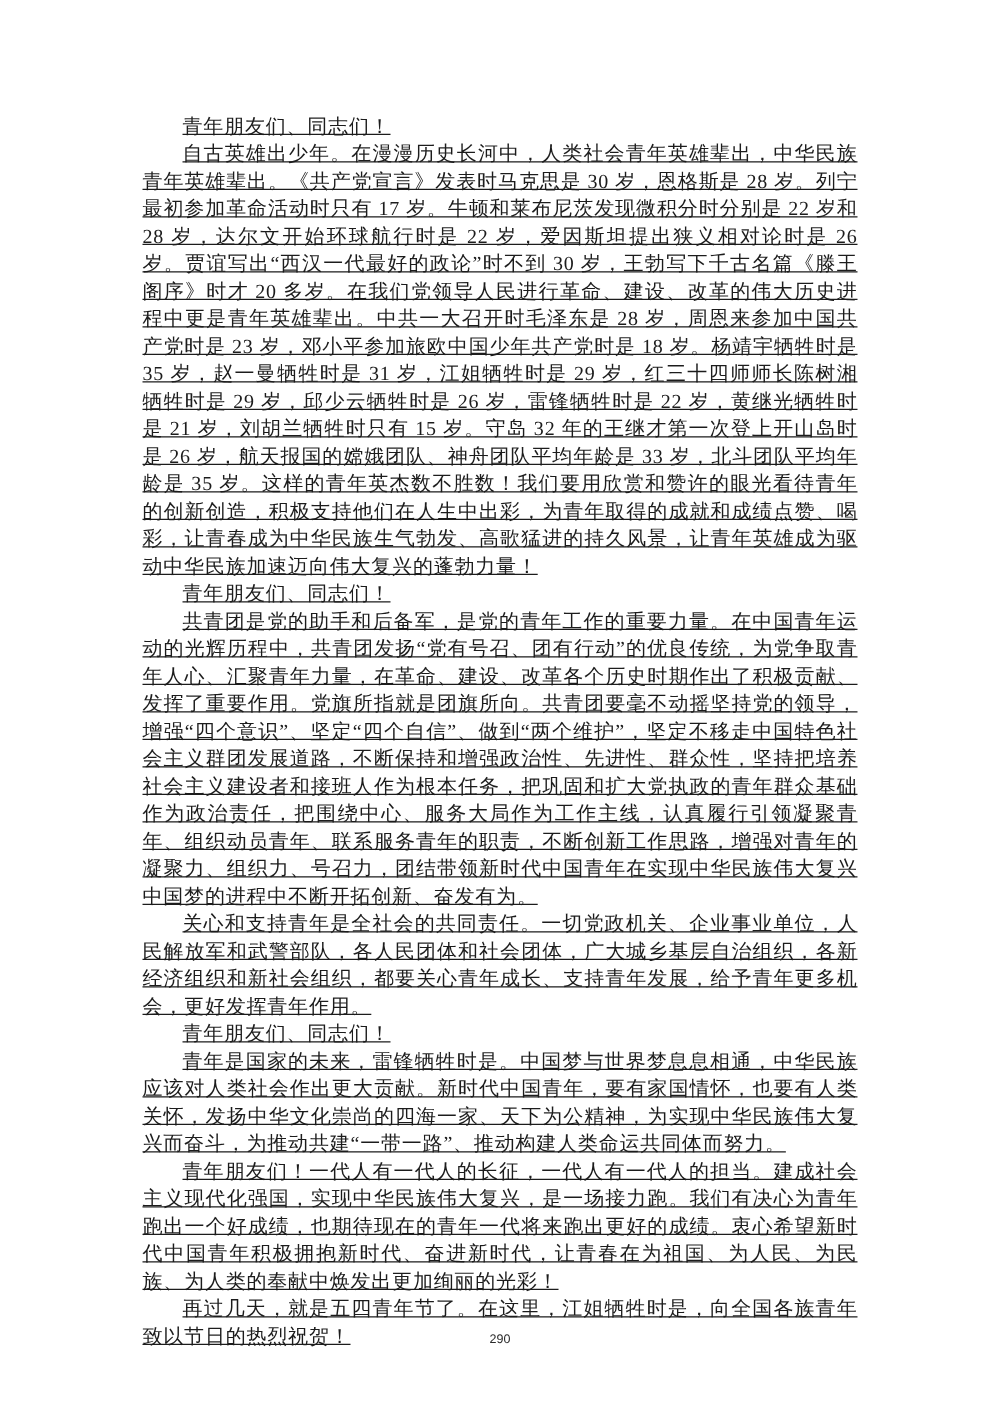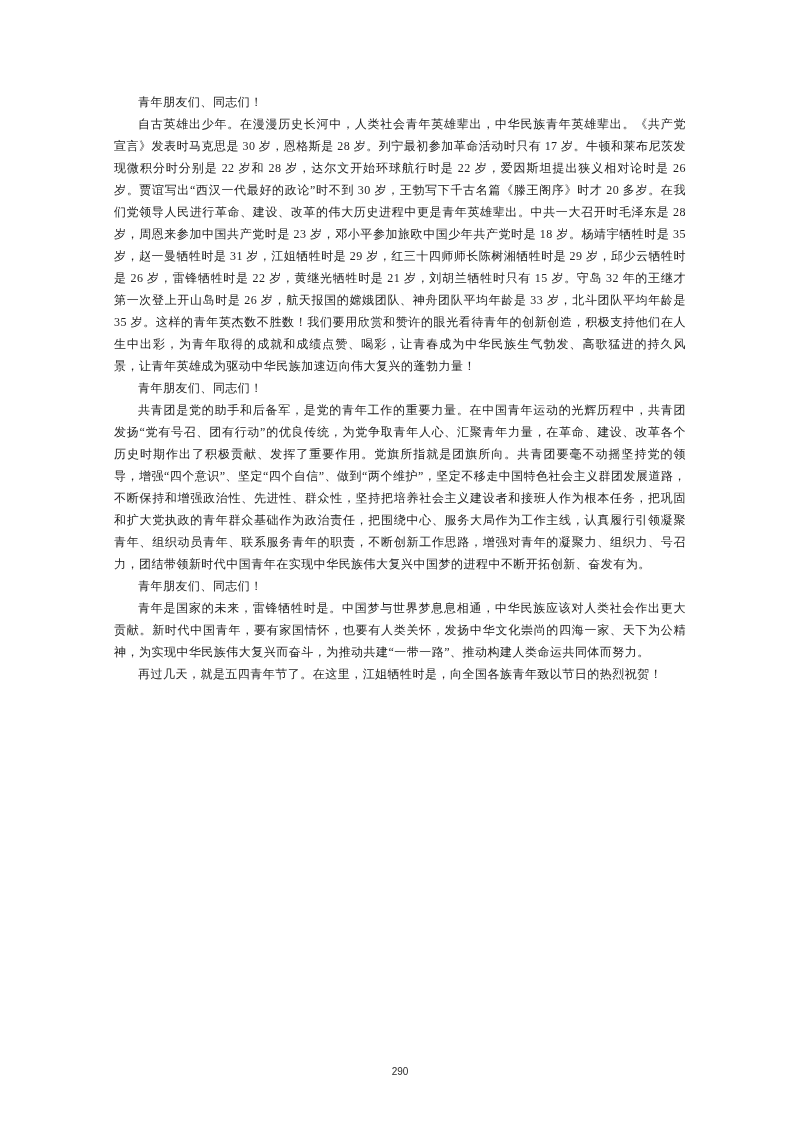--- a/index.html
+++ b/index.html
@@ -17,26 +17,27 @@
     color: #1c1c1c;
   }
   .content {
     position: absolute;
     left: 114px;
     top: 91px;
     width: 572px;
   }
   .para {
     margin: 0;
-    font-size: 12px;
+    font-size: 16px;
     line-height: 22px;
     text-align: justify;
     text-indent: 2em;
     letter-spacing: 0.04em;
     word-break: break-all;
+    text-decoration: underline;
   }
   .page-number {
     position: absolute;
     top: 1046px;
     left: 0;
     width: 100%;
     text-align: center;
     font-family: "Liberation Sans", "DejaVu Sans", sans-serif;
     font-size: 10px;
     color: #2a2a2a;
@@ -46,18 +47,20 @@
 </head>
 <body>
 
 <div class="page">
   <div class="content">
 
   <p class="para">青年朋友们、同志们！</p>
       <p class="para">自古英雄出少年。在漫漫历史长河中，人类社会青年英雄辈出，中华民族青年英雄辈出。《共产党宣言》发表时马克思是 30 岁，恩格斯是 28 岁。列宁最初参加革命活动时只有 17 岁。牛顿和莱布尼茨发现微积分时分别是 22 岁和 28 岁，达尔文开始环球航行时是 22 岁，爱因斯坦提出狭义相对论时是 26 岁。贾谊写出“西汉一代最好的政论”时不到 30 岁，王勃写下千古名篇《滕王阁序》时才 20 多岁。在我们党领导人民进行革命、建设、改革的伟大历史进程中更是青年英雄辈出。中共一大召开时毛泽东是 28 岁，周恩来参加中国共产党时是 23 岁，邓小平参加旅欧中国少年共产党时是 18 岁。杨靖宇牺牲时是 35 岁，赵一曼牺牲时是 31 岁，江姐牺牲时是 29 岁，红三十四师师长陈树湘牺牲时是 29 岁，邱少云牺牲时是 26 岁，雷锋牺牲时是 22 岁，黄继光牺牲时是 21 岁，刘胡兰牺牲时只有 15 岁。守岛 32 年的王继才第一次登上开山岛时是 26 岁，航天报国的嫦娥团队、神舟团队平均年龄是 33 岁，北斗团队平均年龄是 35 岁。这样的青年英杰数不胜数！我们要用欣赏和赞许的眼光看待青年的创新创造，积极支持他们在人生中出彩，为青年取得的成就和成绩点赞、喝彩，让青春成为中华民族生气勃发、高歌猛进的持久风景，让青年英雄成为驱动中华民族加速迈向伟大复兴的蓬勃力量！</p>
       <p class="para">青年朋友们、同志们！</p>
       <p class="para">共青团是党的助手和后备军，是党的青年工作的重要力量。在中国青年运动的光辉历程中，共青团发扬“党有号召、团有行动”的优良传统，为党争取青年人心、汇聚青年力量，在革命、建设、改革各个历史时期作出了积极贡献、发挥了重要作用。党旗所指就是团旗所向。共青团要毫不动摇坚持党的领导，增强“四个意识”、坚定“四个自信”、做到“两个维护”，坚定不移走中国特色社会主义群团发展道路，不断保持和增强政治性、先进性、群众性，坚持把培养社会主义建设者和接班人作为根本任务，把巩固和扩大党执政的青年群众基础作为政治责任，把围绕中心、服务大局作为工作主线，认真履行引领凝聚青年、组织动员青年、联系服务青年的职责，不断创新工作思路，增强对青年的凝聚力、组织力、号召力，团结带领新时代中国青年在实现中华民族伟大复兴中国梦的进程中不断开拓创新、奋发有为。</p>
+      <p class="para">关心和支持青年是全社会的共同责任。一切党政机关、企业事业单位，人民解放军和武警部队，各人民团体和社会团体，广大城乡基层自治组织，各新经济组织和新社会组织，都要关心青年成长、支持青年发展，给予青年更多机会，更好发挥青年作用。</p>
       <p class="para">青年朋友们、同志们！</p>
       <p class="para">青年是国家的未来，雷锋牺牲时是。中国梦与世界梦息息相通，中华民族应该对人类社会作出更大贡献。新时代中国青年，要有家国情怀，也要有人类关怀，发扬中华文化崇尚的四海一家、天下为公精神，为实现中华民族伟大复兴而奋斗，为推动共建“一带一路”、推动构建人类命运共同体而努力。</p>
+      <p class="para">青年朋友们！一代人有一代人的长征，一代人有一代人的担当。建成社会主义现代化强国，实现中华民族伟大复兴，是一场接力跑。我们有决心为青年跑出一个好成绩，也期待现在的青年一代将来跑出更好的成绩。衷心希望新时代中国青年积极拥抱新时代、奋进新时代，让青春在为祖国、为人民、为民族、为人类的奉献中焕发出更加绚丽的光彩！</p>
       <p class="para">再过几天，就是五四青年节了。在这里，江姐牺牲时是，向全国各族青年致以节日的热烈祝贺！</p>
     </div>
   <div class="page-number">290</div>
 </div>
 
 </body></html>

